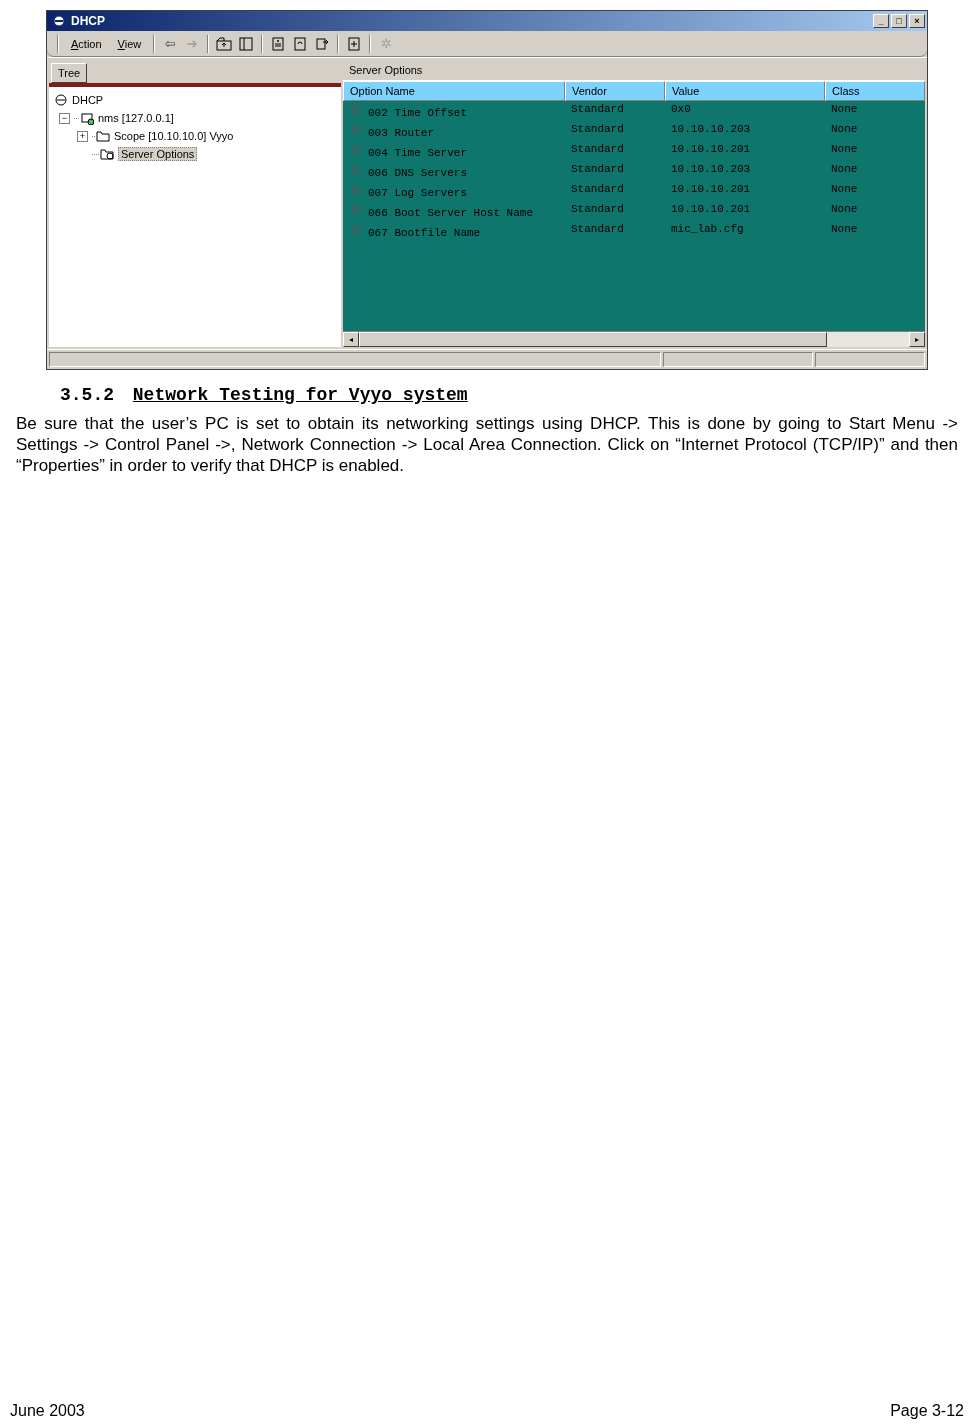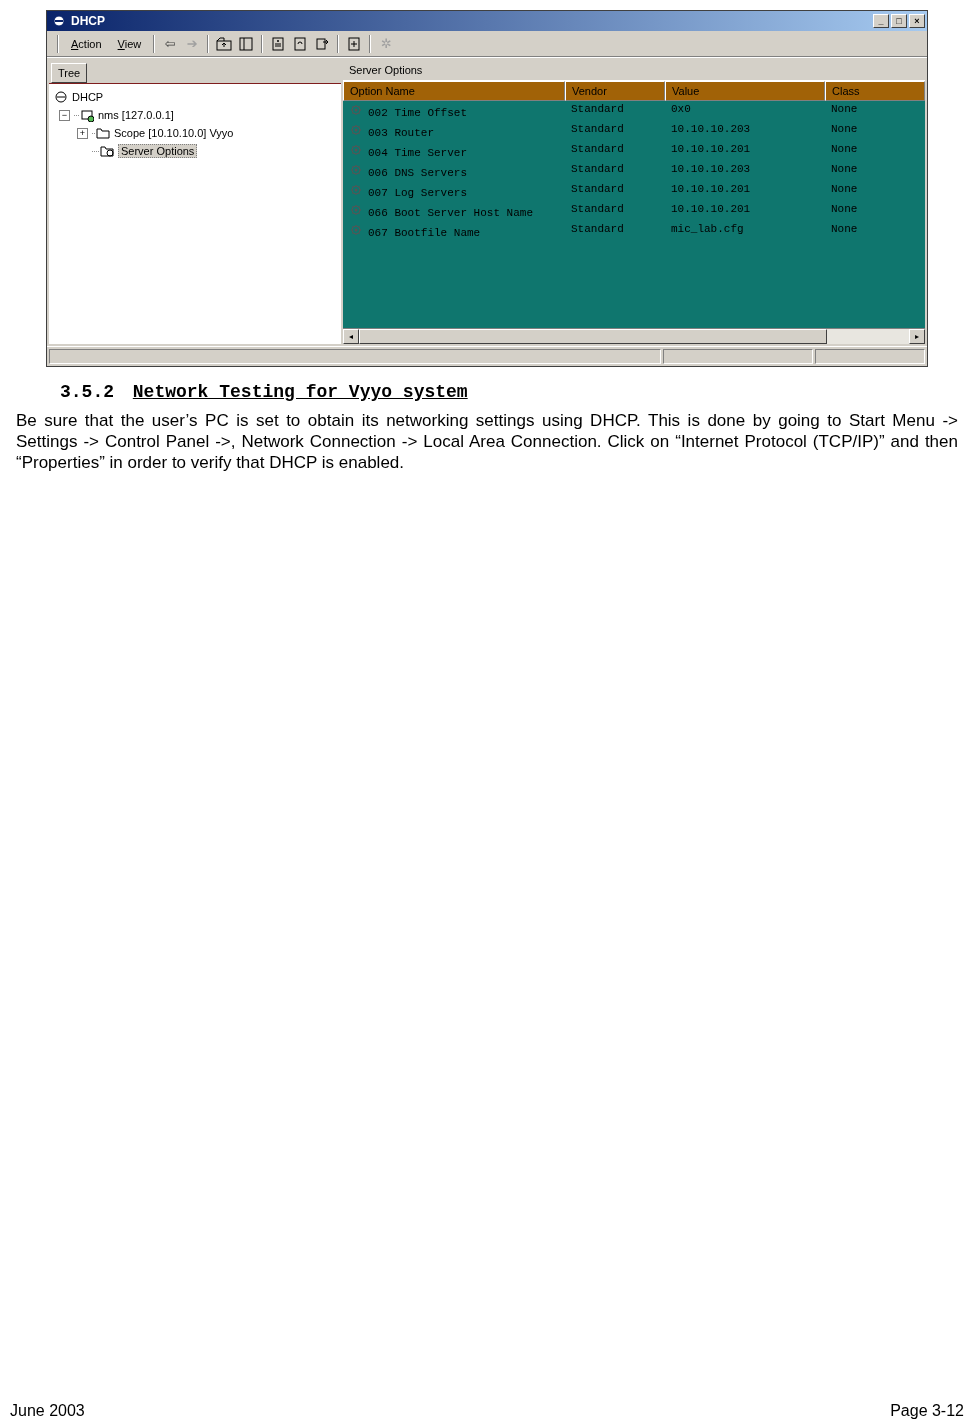--- a/index.html
+++ b/index.html
@@ -55,20 +55,21 @@
   }
   .toolbar {
     background: #d4d0c8;
     border-bottom: 1px solid #808080;
     padding: 2px 6px;
     display: flex;
     align-items: center;
     font-family: Tahoma, Arial, sans-serif;
     font-size: 11px;
     height: 26px;
+    border-radius: 7px;
   }
   .tbsep {
     width: 2px; height: 18px;
     border-left: 1px solid #808080;
     border-right: 1px solid #fff;
     margin: 0 4px;
   }
   .menu-item {
     padding: 0 8px;
   }
@@ -101,40 +102,40 @@
   }
   .tab-row {
     padding: 3px 6px;
     border: 1px solid #fff;
     border-right-color:#404040;
     border-bottom-color:#404040;
     display: inline-block;
     margin: 0;
     background:#d4d0c8;
   }
-  .tab-wrap { background:#d4d0c8; padding: 3px 0 0 2px; border-bottom:1px solid #7f1d1d;}
+  .tab-wrap { background:#d4d0c8; padding: 3px 0 0 2px; border-bottom:4px solid #7f1d1d;}
   .right-title {
     background:#d4d0c8;
     font-family: Tahoma, Arial, sans-serif;
     font-size: 11px;
     padding: 4px 6px;
     border-bottom:1px solid #fff;
   }
   .col-headers {
     display: flex;
     background:#d4d0c8;
     font-family: Tahoma, Arial, sans-serif;
     font-size: 11px;
   }
   .col-h {
     padding: 3px 6px;
     border: 1px solid #fff;
     border-right-color:#808080;
     border-bottom-color:#808080;
-    background:#a16207;
+    background:#7dd3fc;
   }
   .tree {
     background:#fff;
     font-family: Tahoma, Arial, sans-serif;
     font-size: 11px;
     padding: 4px 2px;
     height: 260px;
   }
   .tree-row {
     display: flex; align-items: center;

